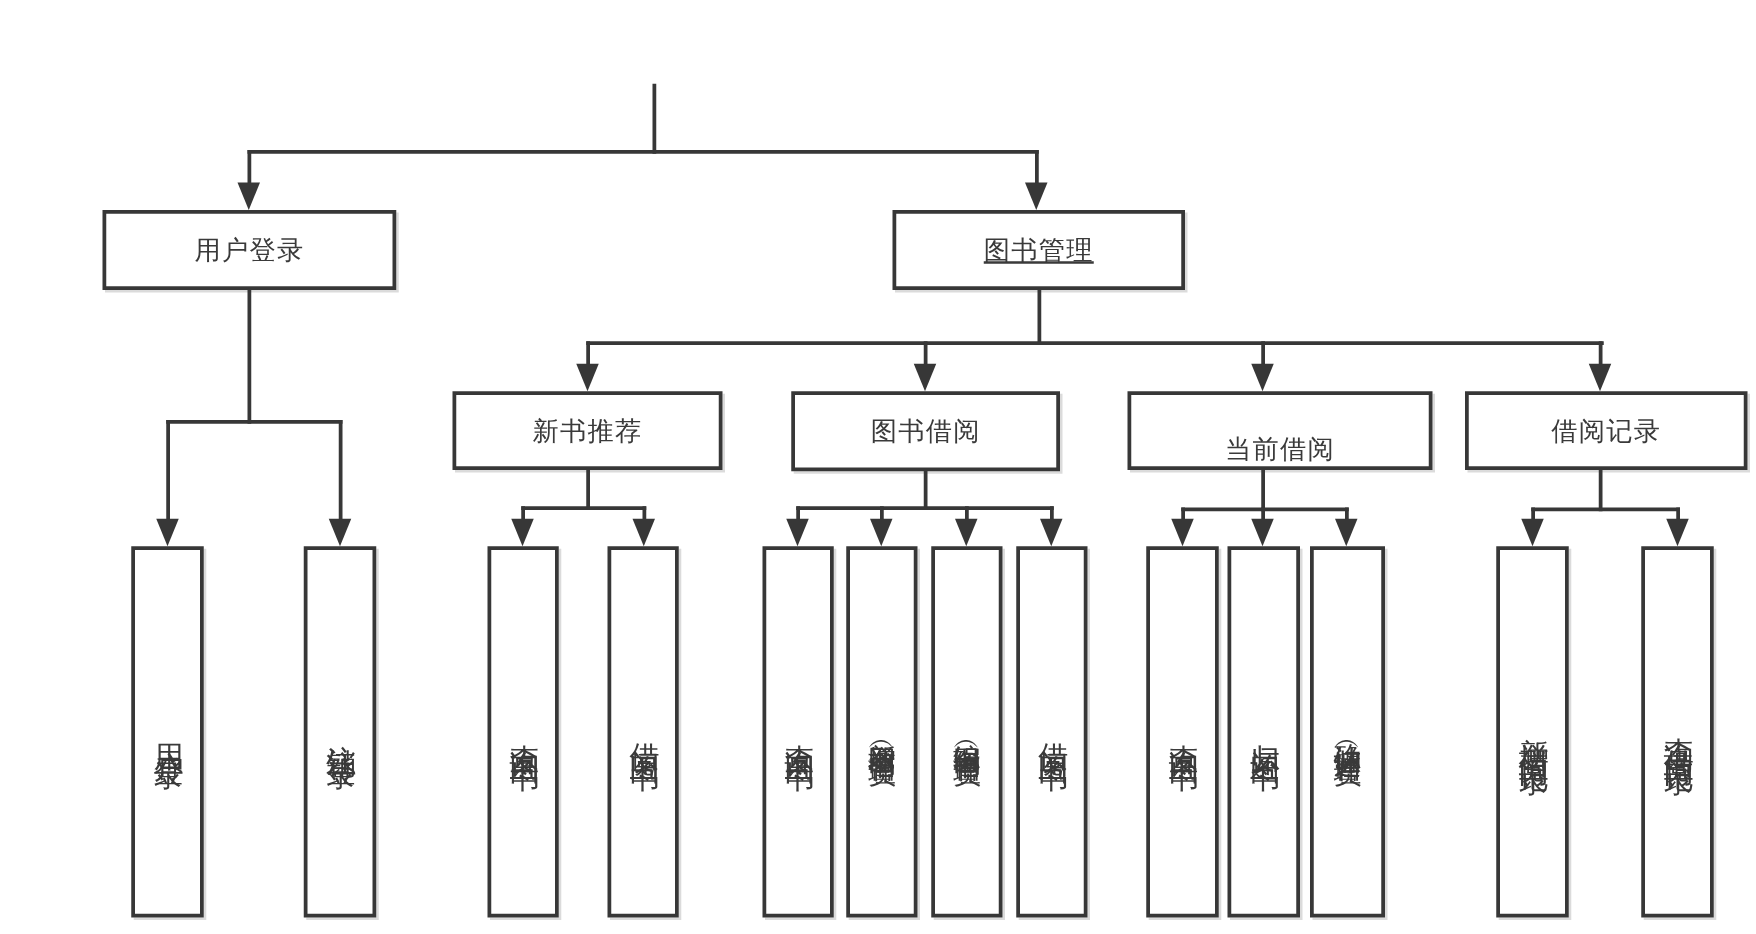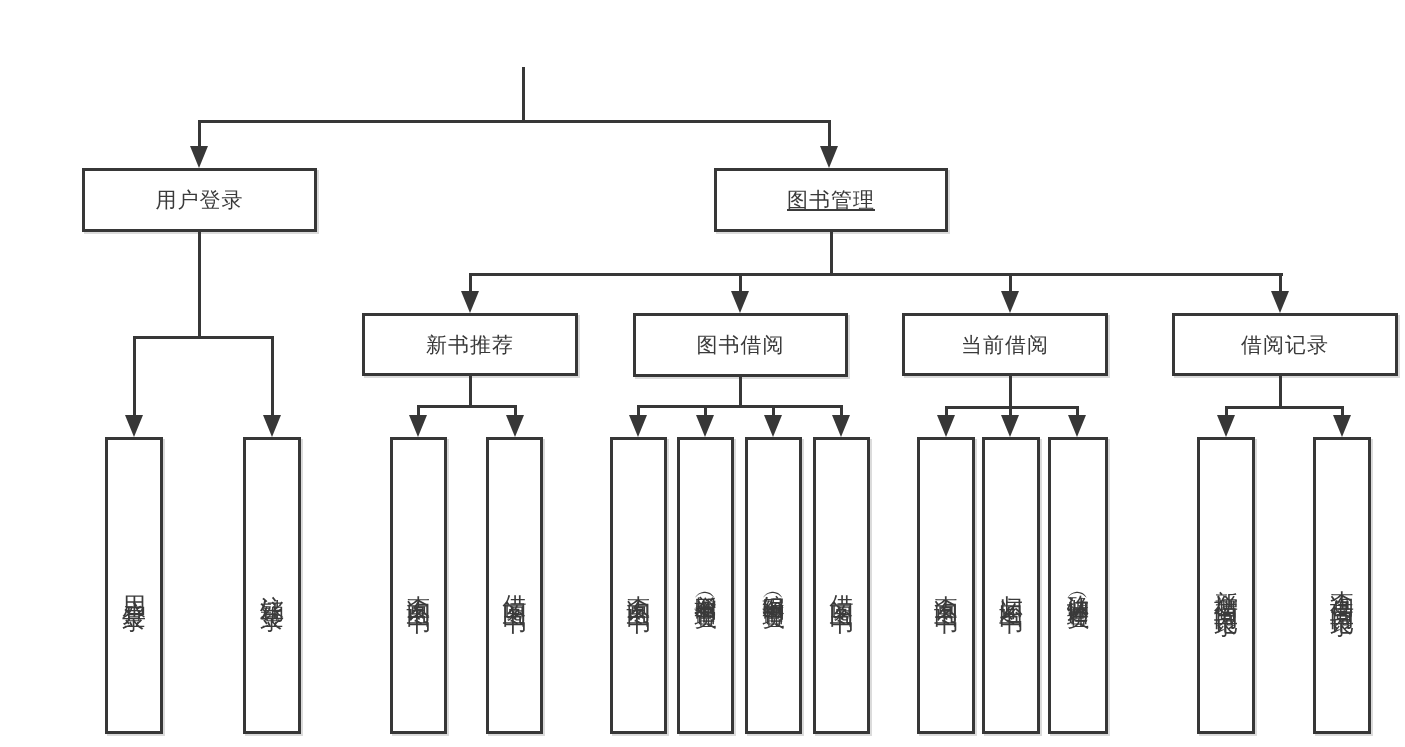--- a/index.html
+++ b/index.html
@@ -48,21 +48,21 @@
   <div class="node" style="left:714px;top:168px;width:234px;height:64px;text-decoration:underline;">
     <span>图书管理</span>
   </div>
 
   <div class="node" style="left:362px;top:313px;width:216px;height:63px;">
     <span>新书推荐</span>
   </div>
   <div class="node" style="left:633px;top:313px;width:215px;height:64px;">
     <span>图书借阅</span>
   </div>
-  <div class="node" style="left:902px;top:313px;width:206px;height:63px;">
+  <div class="node" style="left:902px;top:313px;width:244px;height:63px;align-items:flex-end;">
     <span>当前借阅</span>
   </div>
   <div class="node" style="left:1172px;top:313px;width:226px;height:63px;">
     <span>借阅记录</span>
   </div>
 
   <div class="vnode" style="left:105px;top:437px;width:58px;height:297px;">
     <span class="vtext">用户登录</span>
   </div>
   <div class="vnode" style="left:243px;top:437px;width:58px;height:297px;">

